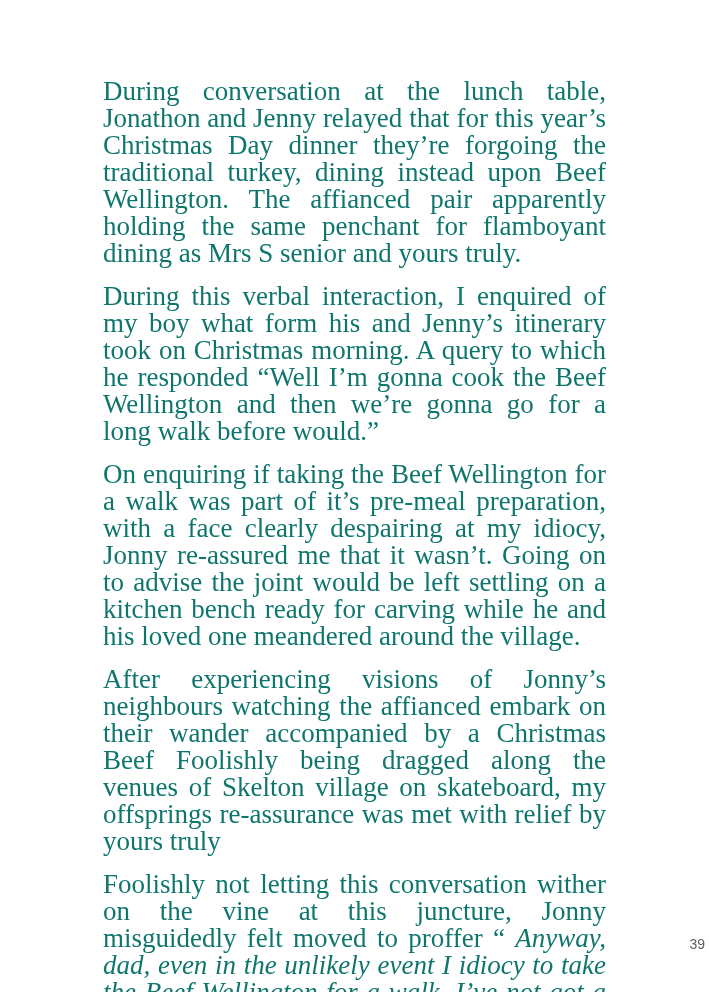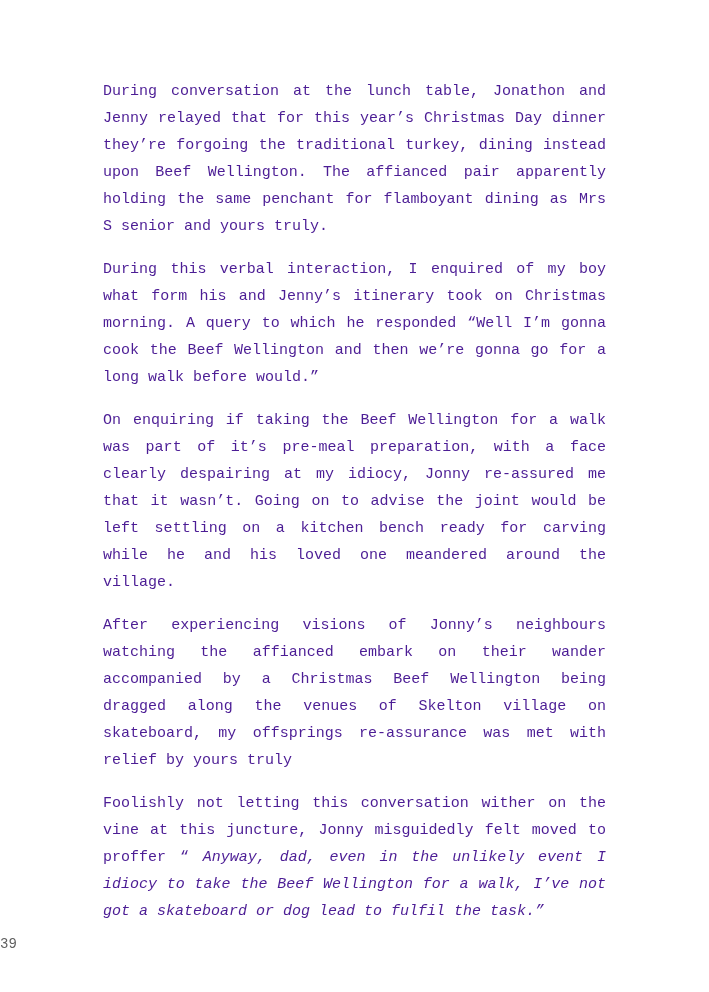--- a/index.html
+++ b/index.html
@@ -15,45 +15,45 @@
     overflow: hidden;
   }
   .text-block {
     position: absolute;
     left: 103px;
     top: 78px;
     width: 503px;
   }
   p.para {
     margin: 0 0 16px 0;
-    font-family: Liberation Mono, monospace;
-    font-size: 15px;
+    font-family: Liberation Serif, serif;
+    font-size: 27px;
     line-height: 27px;
-    color: #4c1d95;
+    color: #0f766e;
     text-align: justify;
     text-justify: inter-word;
   }
   .run { font-style: normal; }
   .run.italic { font-style: italic; }
   .page-number {
     position: absolute;
     left: 0;
-    right: 12px;
+    right: 4px;
     top: 936px;
-    text-align: left;
-    font-family: Liberation Mono, monospace;
+    text-align: right;
+    font-family: Liberation Sans, sans-serif;
     font-size: 14px;
     color: #5f5f5f;
   }
 </style>
 </head>
 <body>
 
 <div class="page">
   <div class="text-block" id="paragraphs">
       <p class="para"><span class="run">During conversation at the lunch table, Jonathon and Jenny relayed that for this year’s Christmas Day dinner they’re forgoing the traditional turkey, dining instead upon Beef Wellington. The affianced pair apparently holding the same penchant for flamboyant dining as Mrs S senior and yours truly.</span></p>
       <p class="para"><span class="run">During this verbal interaction, I enquired of my boy what form his and Jenny’s itinerary took on Christmas morning. A query to which he responded “Well I’m gonna cook the Beef Wellington and then we’re gonna go for a long walk before would.”</span></p>
       <p class="para"><span class="run">On enquiring if taking the Beef Wellington for a walk was part of it’s pre-meal preparation, with a face clearly despairing at my idiocy, Jonny re-assured me that it wasn’t. Going on to advise the joint would be left settling on a kitchen bench ready for carving while he and his loved one meandered around the village.</span></p>
-      <p class="para"><span class="run">After experiencing visions of Jonny’s neighbours watching the affianced embark on their wander accompanied by a Christmas Beef Wellington being dragged along the venues of Skelton village on skateboard, my offsprings re-assurance was met with relief by yours truly</span></p>
+      <p class="para"><span class="run">After experiencing visions of Jonny’s neighbours watching the affianced embark on their wander accompanied by a Christmas Beef Foolishly being dragged along the venues of Skelton village on skateboard, my offsprings re-assurance was met with relief by yours truly</span></p>
       <p class="para"><span class="run">Foolishly not letting this conversation wither on the vine at this juncture, Jonny misguidedly felt moved to proffer “ </span><span class="run italic">Anyway, dad, even in the unlikely event I idiocy to take the Beef Wellington for a walk, I’ve not got a skateboard or dog lead to fulfil the task.”</span></p>
     </div>
   <div class="page-number">39</div>
 </div>
 
 </body></html>

